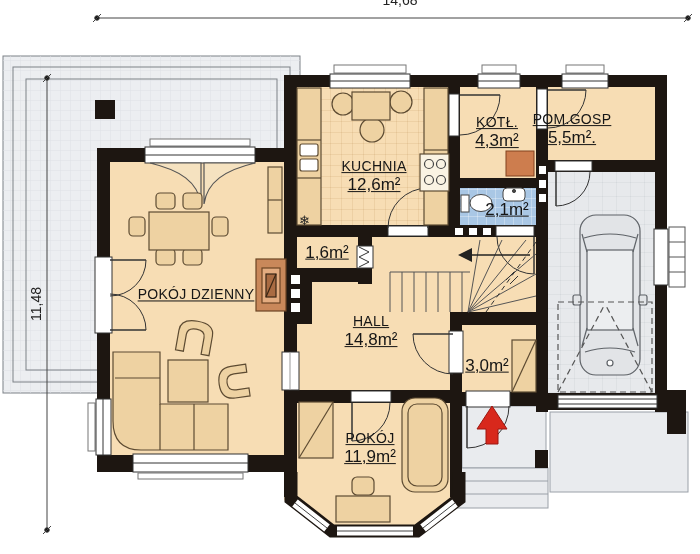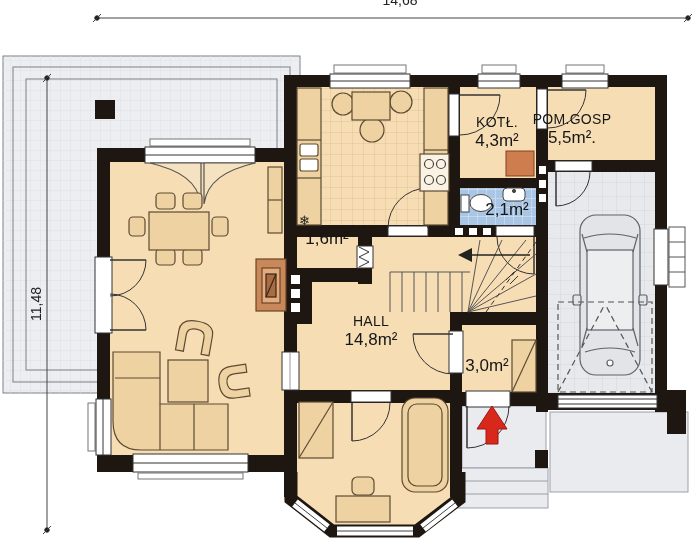--- a/index.html
+++ b/index.html
@@ -1,20 +1,20 @@
 <!DOCTYPE html>
 <html><head>
 <meta charset="utf-8">
 <style>
   html,body{margin:0;padding:0;background:#ffffff;}
   .plan{position:relative;width:700px;height:554px;background:#fff;
         font-family:"Liberation Sans",sans-serif;overflow:hidden;}
   .plan svg{position:absolute;left:0;top:0;}
   .lbl{position:absolute;transform:translate(-50%,-50%);text-align:center;
-       color:#161616;line-height:1.22;white-space:nowrap;}
+       color:#161616;line-height:1.22;white-space:nowrap;text-decoration:underline;}
   .lbl .nm{display:block;font-size:14px;letter-spacing:.3px;}
   .lbl .ar{display:block;font-size:17px;}
   .dim{position:absolute;transform:translate(-50%,-50%);font-size:14px;color:#222;
        white-space:nowrap;}
   .dim-v{transform:translate(-50%,-50%) rotate(-90deg);}
 </style>
 </head>
 <body>
 
 <div class="plan">
@@ -297,36 +297,45 @@
       <line x1="652" y1="392" x2="605" y2="304"></line>
     </g>
   </g>
 
   <polygon points="492,406 477,429 486,429 486,444 498,444 498,429 507,429" fill="#d8281c" stroke="#9d1710" stroke-width="1"></polygon>
 </svg>
 
   <div class="dim" style="left:400px;top:0">14,68</div>
   <div class="dim dim-v" style="left:36px;top:304px">11,48</div>
 
+  <div class="lbl" style="left:374px;top:177px">
+    <span class="nm">KUCHNIA</span>
+    <span class="ar">12,6m²</span>
+  </div>
   <div class="lbl" style="left:497px;top:133px">
     <span class="nm">KOTŁ.</span>
     <span class="ar">4,3m²</span>
   </div>
   <div class="lbl" style="left:572px;top:130px">
     <span class="nm">POM.GOSP</span>
     <span class="ar">5,5m².</span>
   </div>
   <div class="lbl" style="left:507px;top:210px">
     <span class="ar">2,1m²</span>
   </div>
-  <div class="lbl" style="left:327px;top:239px">
+  <div class="lbl" style="left:327px;top:253px">
     <span class="ar">1,6m²</span>
   </div>
   <div class="lbl" style="left:371px;top:332px">
     <span class="nm">HALL</span>
     <span class="ar">14,8m²</span>
   </div>
   <div class="lbl" style="left:196px;top:295px">
+    <span class="nm">POKÓJ DZIENNY</span>
   </div>
   <div class="lbl" style="left:487px;top:366px">
     <span class="ar">3,0m²</span>
   </div>
+  <div class="lbl" style="left:370px;top:449px">
+    <span class="nm">POKÓJ</span>
+    <span class="ar">11,9m²</span>
+  </div>
 </div>
 
 </body></html>

